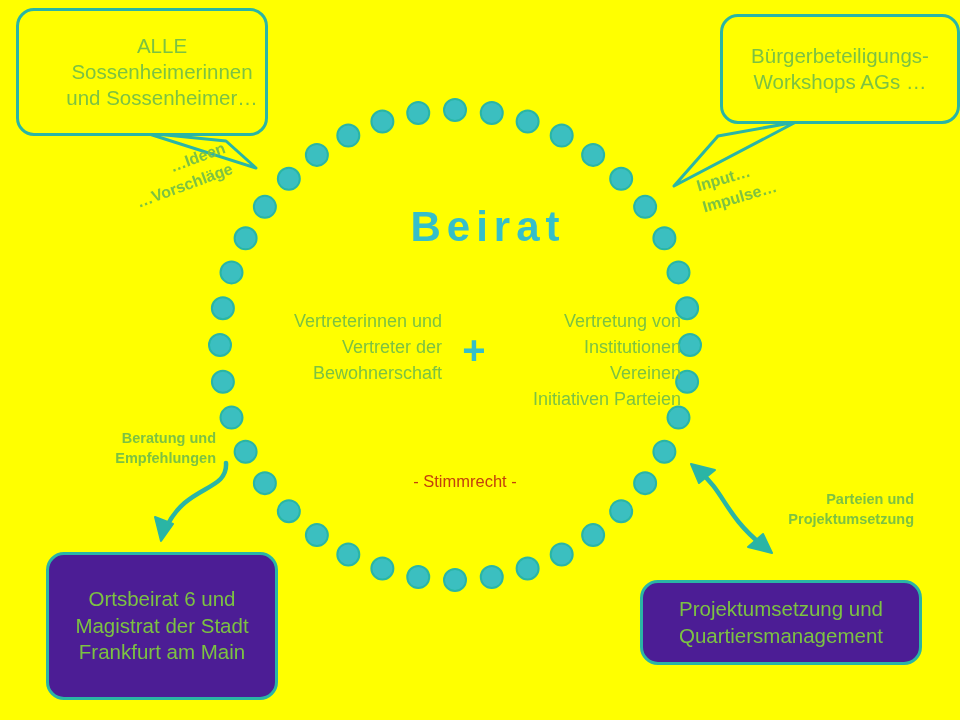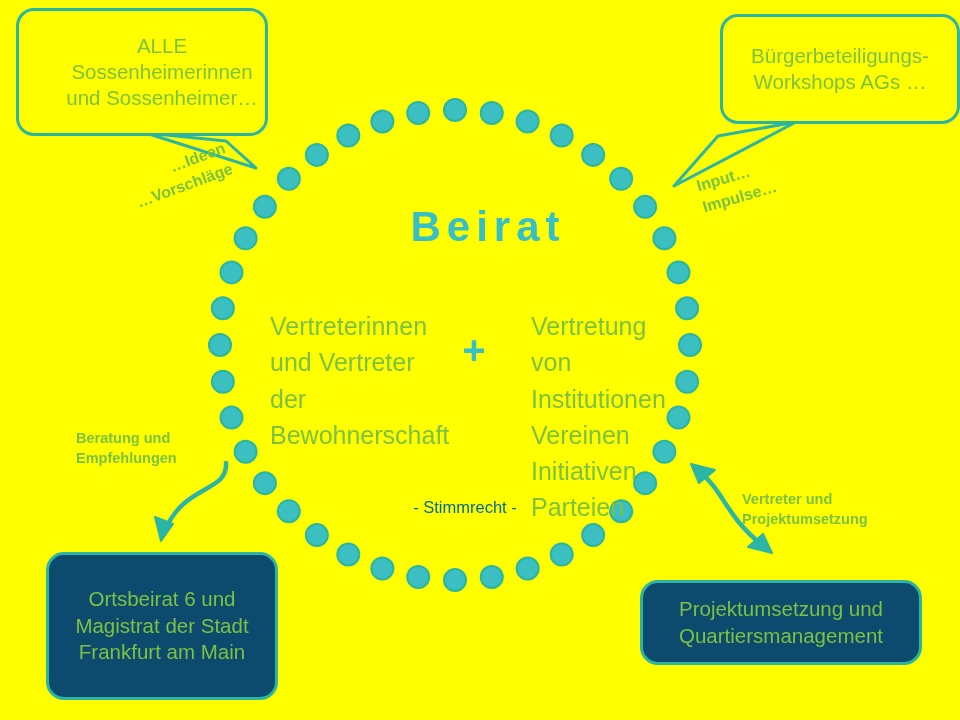--- a/index.html
+++ b/index.html
@@ -52,21 +52,21 @@
     font-size: 20.5px;
     margin-left: 12px;
   }
 
   
   .box {
     position: absolute;
     box-sizing: border-box;
     border: 3px solid #2ab5a5;
     border-radius: 18px;
-    background: #0c4a6e;
+    background: #4c1d95;
     color: #7cc242;
     text-align: center;
     line-height: 1.3;
     display: flex;
     align-items: center;
     justify-content: center;
     z-index: 3;
   }
   #box-bottom-left {
     left: 46px; top: 552px;
@@ -88,45 +88,45 @@
     font-size: 42px;
     font-weight: bold;
     color: #35bfc9;
     letter-spacing: 6px;
     z-index: 4;
     padding-left: 8px;
   }
   .center-col {
     position: absolute;
     color: #7cc242;
-    font-size: 25px;
+    font-size: 18px;
     line-height: 1.45;
-    text-align: left;
+    text-align: right;
     z-index: 4;
   }
   #col-left  { left: 270px; top: 308px; width: 172px; }
   #col-right { left: 531px; top: 308px; width: 150px; }
   #plus-sign {
     position: absolute;
     left: 452px; top: 330px;
     width: 44px;
     text-align: center;
     font-size: 40px;
     font-weight: bold;
     color: #35bfc9;
     line-height: 1;
     z-index: 4;
   }
   #stimmrecht {
     position: absolute;
-    left: 330px; top: 498px;
+    left: 330px; top: 472px;
     width: 270px;
     text-align: center;
     font-size: 16.5px;
-    color: #0369a1;
+    color: #c2410c;
     z-index: 4;
   }
 
   
   .rot-label {
     position: absolute;
     color: #7cc242;
     font-weight: bold;
     font-size: 16px;
     line-height: 1.35;
@@ -145,21 +145,21 @@
     transform-origin: left top;
   }
 
   
   .flat-label {
     position: absolute;
     color: #7cc242;
     font-weight: bold;
     font-size: 14.5px;
     line-height: 1.4;
-    text-align: left;
+    text-align: right;
     z-index: 4;
   }
   #label-beratung-empfehlungen { left: 76px; top: 428px; width: 140px; }
   #label-beratung-projekt      { left: 742px; top: 489px; width: 172px; }
 </style>
 </head>
 <body>
 
 <div id="stage">
 
@@ -247,21 +247,21 @@
   <div class="center-col" id="col-left">Vertreterinnen und Vertreter der Bewohnerschaft</div>
 
   <div id="plus-sign">+</div>
 
   <div class="center-col" id="col-right">Vertretung von Institutionen Vereinen Initiativen Parteien</div>
 
   <div id="stimmrecht">- Stimmrecht -</div>
 
   <div class="flat-label" id="label-beratung-empfehlungen">Beratung und Empfehlungen</div>
 
-  <div class="flat-label" id="label-beratung-projekt">Vertreter und Projektumsetzung</div>
+  <div class="flat-label" id="label-beratung-projekt">Parteien und Projektumsetzung</div>
 
   <div class="box" id="box-bottom-left">
     <span class="btxt">Ortsbeirat 6 und Magistrat der Stadt Frankfurt am Main</span>
   </div>
 
   <div class="box" id="box-bottom-right">
     <span class="btxt">Projektumsetzung und Quartiersmanagement</span>
   </div>
 
 </div>

